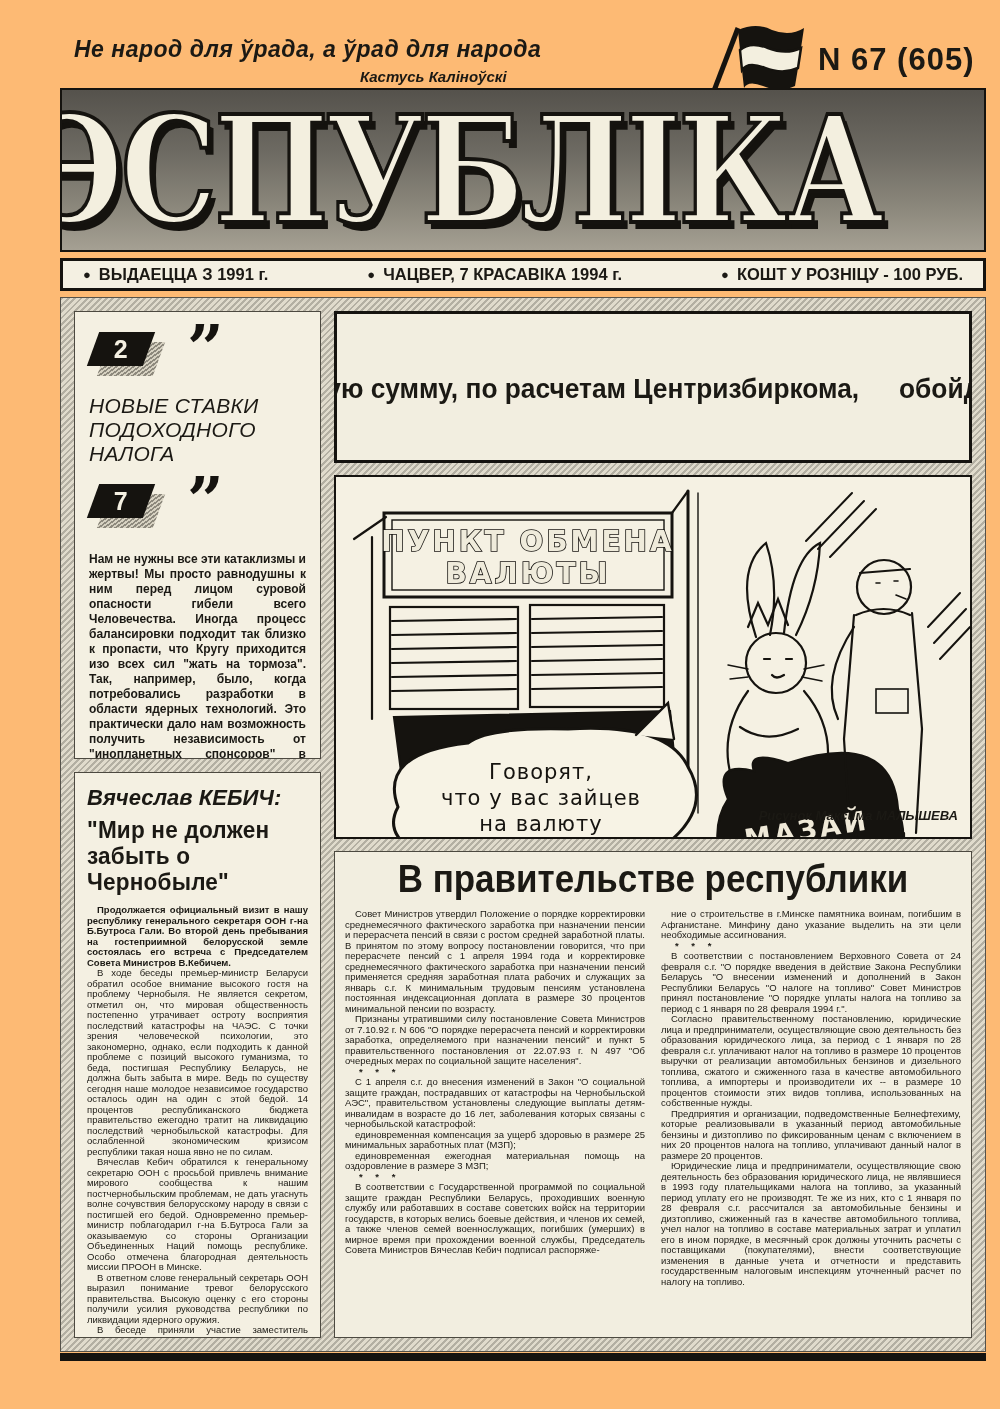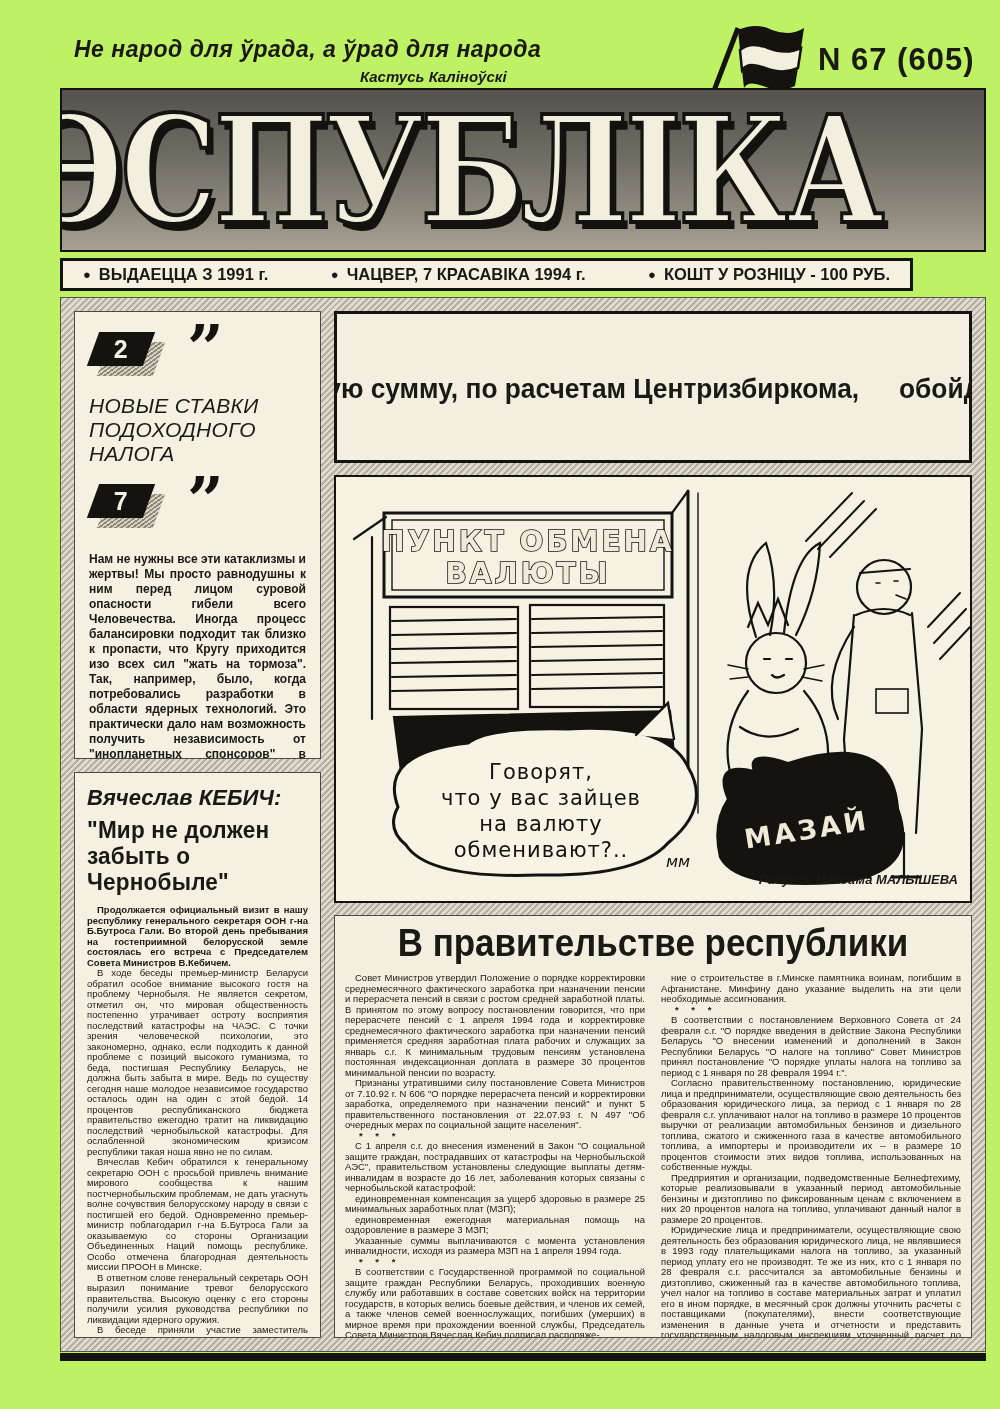--- a/index.html
+++ b/index.html
@@ -1,19 +1,19 @@
 <!DOCTYPE html>
 <html><head>
 <meta charset="utf-8">
 <style>
   * { margin:0; padding:0; box-sizing:border-box; }
   html,body { background:#c9c5b8; }
   .sheet {
     position:relative; width:1000px; height:1409px;
-    background:#bef264; color:#1b1914;
+    background:#fdba74; color:#1b1914;
     font-family:"Liberation Sans", sans-serif;
     overflow:hidden;
   }
   .inner { position:absolute; left:60px; top:0; width:926px; height:1409px; }
 
   
   .slogan { position:absolute; left:14px; top:36px; font-size:23px; font-weight:bold; font-style:italic; letter-spacing:.5px; }
   .slogan-author { position:absolute; left:300px; top:68px; font-size:15px; font-weight:bold; font-style:italic; }
   .issue-no { position:absolute; left:758px; top:42px; font-size:31px; font-weight:bold; letter-spacing:1px; }
   .flag { position:absolute; left:640px; top:24px; }
@@ -29,21 +29,21 @@
     font-family:"DejaVu Serif", serif; font-weight:bold;
     font-size:148px; line-height:148px; letter-spacing:-4px; white-space:nowrap;
     color:#f3efdf;
     -webkit-text-stroke:4px #15130f;
     text-shadow:6px 7px 0 #14120e;
     transform:scaleX(0.82);
   }
 
   
   .dateline {
-    position:absolute; left:0; top:258px; width:853px; height:33px;
+    position:absolute; left:0; top:258px; width:926px; height:33px;
     border:3px solid #15130f; background:#f4f0e2;
     display:flex; align-items:center; justify-content:space-between;
     padding:0 20px; font-weight:bold; font-size:16.5px; white-space:nowrap;
   }
   .dateline .bullet { font-size:13px; margin-right:8px; position:relative; top:-1px; }
 
   
   .hatch { background:repeating-linear-gradient(135deg,#b3afa2 0 2px,#e0dbcc 2px 4.5px); }
   .frame {
     position:absolute; left:0; top:297px; width:926px; height:1055px;
@@ -82,21 +82,21 @@
   .main { flex:1; display:flex; flex-direction:column; gap:12px; min-width:0; }
   .headline-box {
     height:152px; border:3px solid #15130f; background:#f2eee0;
     display:flex; flex-direction:row; align-items:center; justify-content:center; overflow:hidden;
   }
   .hl1 { white-space:nowrap; transform:scaleX(.9); }
   .hl1 .amount { font-size:46px; font-weight:900; letter-spacing:2px; }
   .hl1 .suffix { font-size:29px; font-weight:900; margin-left:12px; }
   .hl2, .hl3 { white-space:nowrap; font-size:28px; font-weight:900; transform:scaleX(.94); margin-top:4px; }
 
-  .cartoon-box { height:428px; border:2px solid #15130f; background:#f5f1e3; position:relative; overflow:hidden; }
+  .cartoon-box { height:364px; border:2px solid #15130f; background:#f5f1e3; position:relative; overflow:hidden; }
   .cartoon-credit { position:absolute; right:12px; bottom:14px; font-size:13px; font-weight:bold; font-style:italic;margin-left:28px; }
 
   .gov-box { flex:1; background:#f2eee0; border:1px solid #4c4940; padding:4px 10px 6px; overflow:hidden; }
   .gov-title { text-align:center; font-size:38px; font-weight:900; transform:scaleX(.92); white-space:nowrap; margin:2px 0 8px; }
   .gov-cols { display:flex; gap:16px; }
   .gov-col { flex:1; font-size:9.5px; line-height:10.5px; text-align:justify; min-width:0; }
   .gov-col p { text-indent:10px; }
   .gov-col p.stars { text-indent:14px; text-align:left; font-weight:bold; letter-spacing:5px; }
 
   svg text { font-family:"DejaVu Sans", sans-serif; }
@@ -247,21 +247,20 @@
         <div class="gov-box">
           <div class="gov-title">В правительстве республики</div>
           <div class="gov-cols">
             <div class="gov-col">
               <p>Совет Министров утвердил Положение о порядке корректировки среднемесячного фактического заработка при назначении пенсии и перерасчета пенсий в связи с ростом средней заработной платы. В принятом по этому вопросу постановлении говорится, что при перерасчете пенсий с 1 апреля 1994 года и корректировке среднемесячного фактического заработка при назначении пенсий применяется средняя заработная плата рабочих и служащих за январь с.г. К минимальным трудовым пенсиям установлена постоянная индексационная доплата в размере 30 процентов минимальной пенсии по возрасту.</p>
               <p>Признаны утратившими силу постановление Совета Министров от 7.10.92 г. N 606 "О порядке перерасчета пенсий и корректировки заработка, определяемого при назначении пенсий" и пункт 5 правительственного постановления от 22.07.93 г. N 497 "Об очередных мерах  по социальной защите населения".</p>
               <p class="stars">*  *  *</p>
               <p>С 1 апреля с.г. до внесения изменений в Закон "О социальной защите граждан, пострадавших от катастрофы на Чернобыльской АЭС", правительством установлены следующие выплаты детям-инвалидам в возрасте до 16 лет, заболевания которых связаны с чернобыльской катастрофой:</p>
               <p>единовременная компенсация за ущерб здоровью в размере 25 минимальных заработных плат (МЗП);</p>
               <p>единовременная ежегодная материальная помощь на оздоровление в размере 3 МЗП;</p>
-              <p>Указанные суммы выплачиваются с момента установления инвалидности, исходя из размера МЗП на 1 апреля 1994 года.</p>
               <p class="stars">*  *  *</p>
               <p>В соответствии с Государственной программой по социальной защите граждан Республики Беларусь, проходивших военную службу или работавших в составе советских войск на территории государств, в которых велись боевые действия, и членов их семей, а также членов  семей военнослужащих, погибших (умерших) в мирное время при прохождении военной службы, Председатель Совета Министров Вячеслав Кебич подписал распоряже-</p>
             </div>
             <div class="gov-col">
               <p>ние о строительстве в г.Минске памятника воинам, погибшим в Афганистане. Минфину дано указание выделить на эти цели необходимые ассигнования.</p>
               <p class="stars">*  *  *</p>
               <p>В соответствии с постановлением Верховного Совета от 24 февраля с.г. "О порядке введения в действие Закона Республики Беларусь "О внесении изменений и дополнений в Закон Республики Беларусь "О налоге на топливо" Совет Министров принял постановление "О порядке уплаты налога на топливо за период с 1 января по 28 февраля 1994 г.".</p>
               <p>Согласно правительственному постановлению, юридические лица и предприниматели, осуществляющие свою деятельность без образования юридического лица, за период с 1 января по 28 февраля с.г. уплачивают налог на топливо в размере 10 процентов выручки от реализации автомобильных бензинов и дизельного топлива, сжатого и сжиженного газа в качестве автомобильного топлива, а импортеры и производители их -- в размере 10 процентов стоимости этих видов топлива, использованных на собственные нужды.</p>
               <p>Предприятия и организации, подведомственные Белнефтехиму, которые реализовывали в указанный период автомобильные бензины и дизтопливо по фиксированным ценам с включением в них 20 процентов налога на топливо, уплачивают данный налог в размере 20 процентов.</p>
               <p>Юридические лица и предприниматели, осуществляющие свою деятельность без образования юридического лица, не являвшиеся в 1993 году плательщиками налога на топливо, за указанный период уплату его не производят. Те же из них, кто с 1 января по 28 февраля с.г. рассчитался за автомобильные бензины и дизтопливо, сжиженный газ в качестве автомобильного топлива, учел налог на топливо в составе материальных затрат и уплатил его в ином порядке, в месячный срок должны уточнить расчеты с поставщиками (покупателями), внести соответствующие изменения в данные учета и отчетности и представить государственным налоговым инспекциям уточненный расчет по налогу на топливо.</p>

